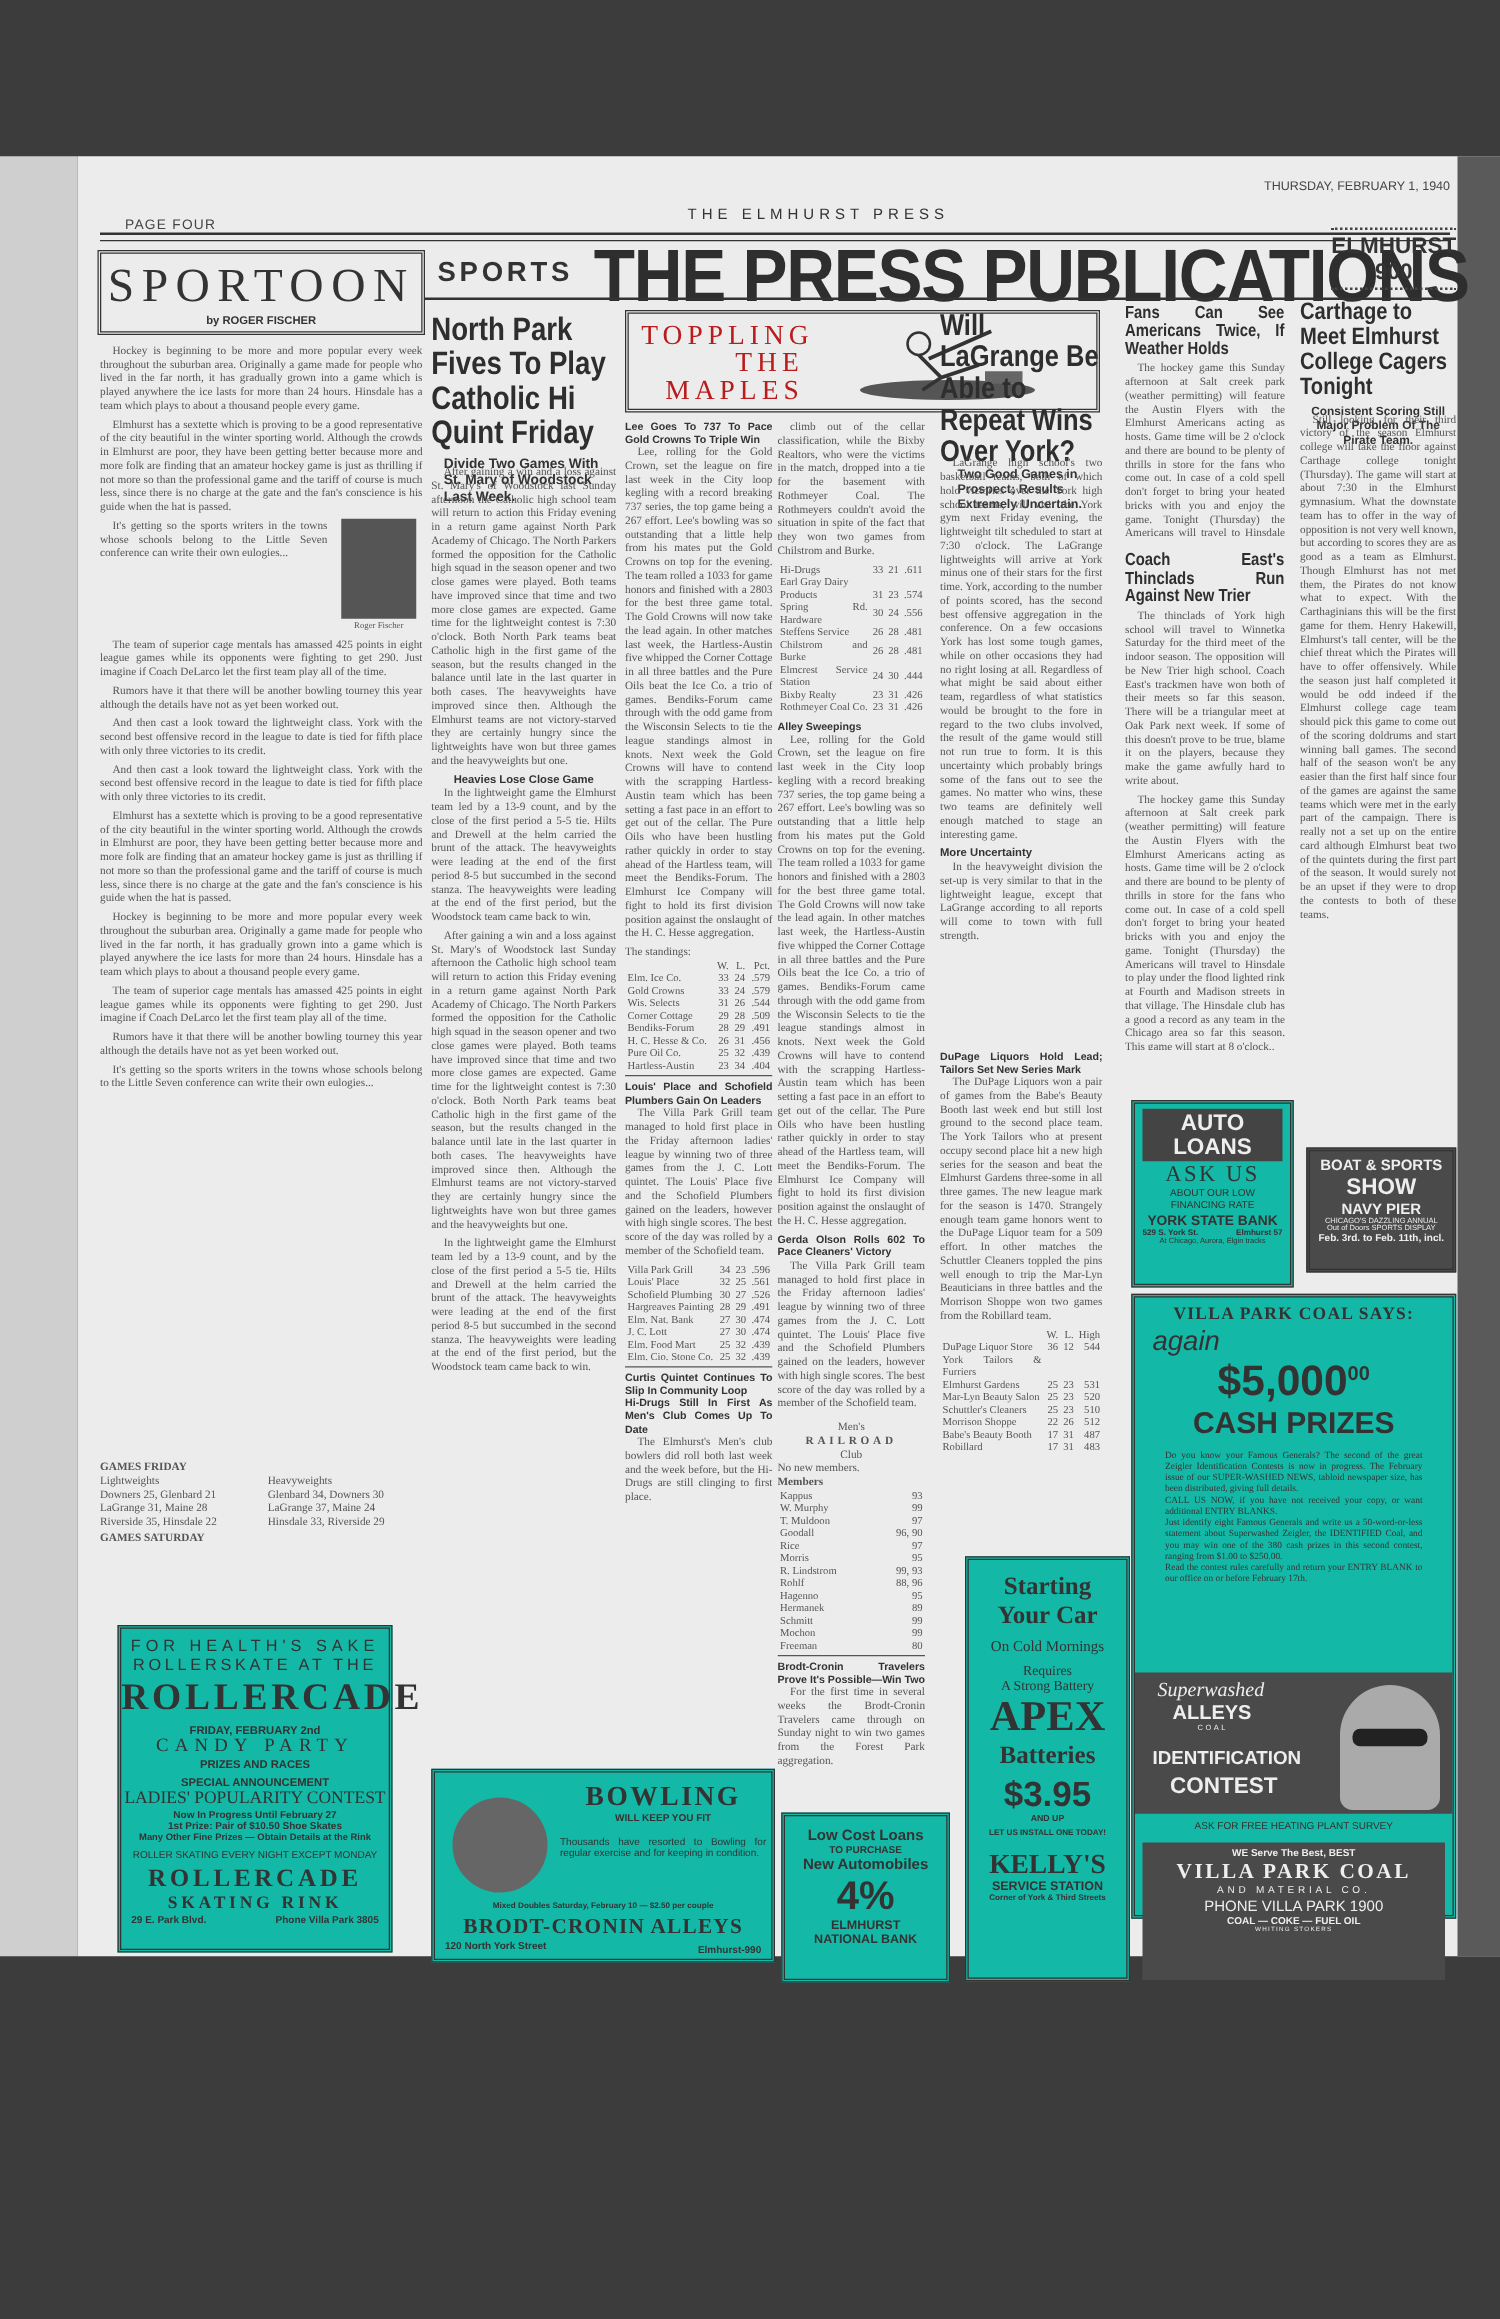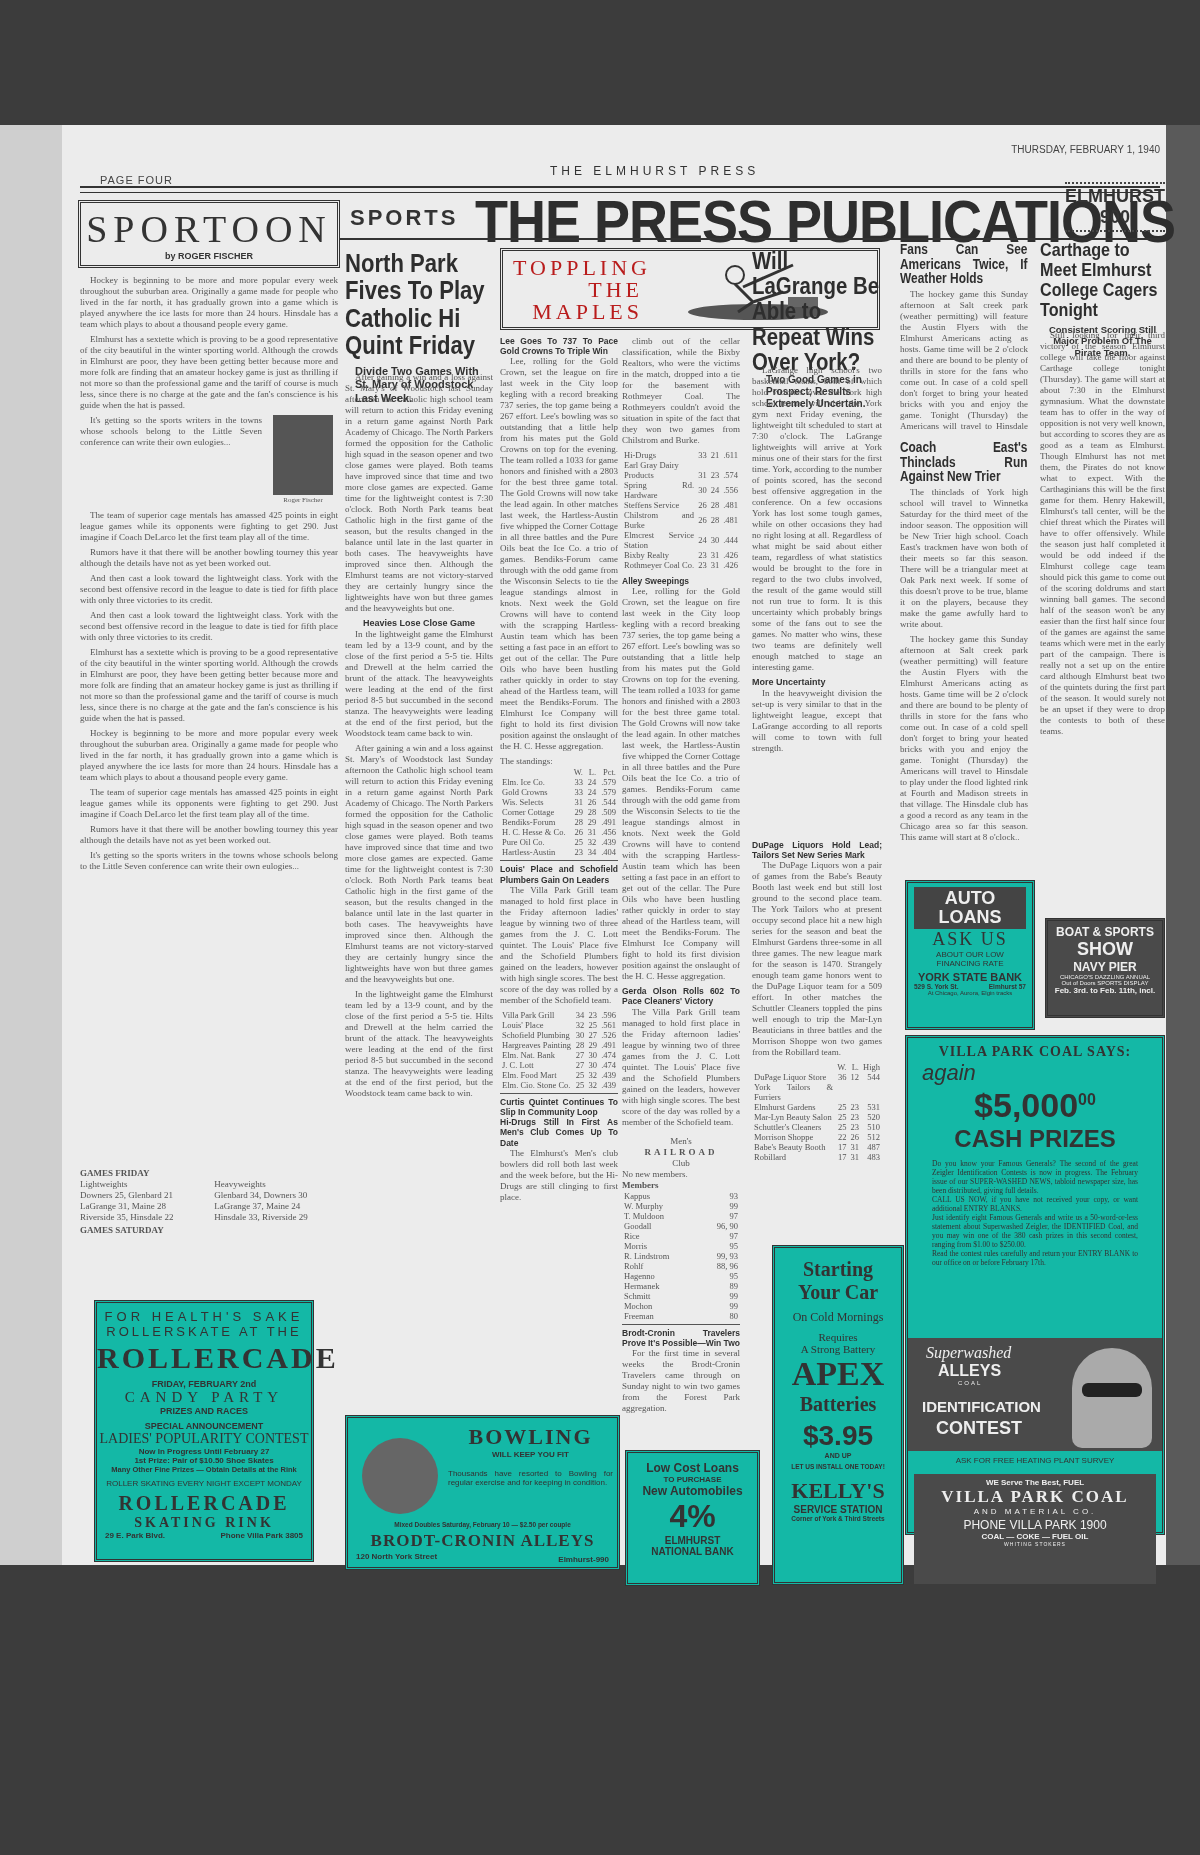--- a/index.html
+++ b/index.html
@@ -574,20 +574,20 @@
     <div style="position:absolute;left:30px;top:24px;font:bold 16px 'Liberation Sans',sans-serif;">ALLEYS</div>
     <div style="position:absolute;left:50px;top:42px;font-size:6px;letter-spacing:2px;">COAL</div>
     <div style="position:absolute;left:14px;top:60px;font:bold 15px 'Liberation Sans',sans-serif;">IDENTIFICATION</div>
     <div style="position:absolute;left:28px;top:80px;font:bold 18px 'Liberation Sans',sans-serif;">CONTEST</div>
     <div style="position:absolute;right:10px;top:10px;width:80px;height:100px;border-radius:40px 40px 10px 10px;background:#aaa;">
       <div style="position:absolute;left:10px;top:35px;width:60px;height:14px;background:#222;border-radius:6px;"></div>
     </div>
   </div>
   <div style="position:absolute;left:0;right:0;top:418px;font-size:8px;font-weight:normal;">ASK FOR FREE HEATING PLANT SURVEY</div>
   <div style="position:absolute;left:6px;right:6px;top:436px;height:110px;background:#4a4a4a;color:#eee;padding-top:4px;">
-    <div style="font-size:8px;font-weight:bold;">WE Serve The Best, FUEL</div>
+    <div style="font-size:8px;font-weight:bold;">WE Serve The Best, BEST</div>
     <div style="font:bold 17px 'Liberation Serif',serif;letter-spacing:2px;">VILLA PARK COAL</div>
     <div style="font-size:8px;letter-spacing:3px;">AND MATERIAL CO.</div>
     <div style="font-size:12px;margin-top:2px;">PHONE VILLA PARK 1900</div>
     <div style="font-size:8px;font-weight:bold;">COAL — COKE — FUEL OIL</div>
     <div style="font-size:5px;letter-spacing:1px;">WHITING STOKERS</div>
   </div>
 </div>
 
 </body></html>

